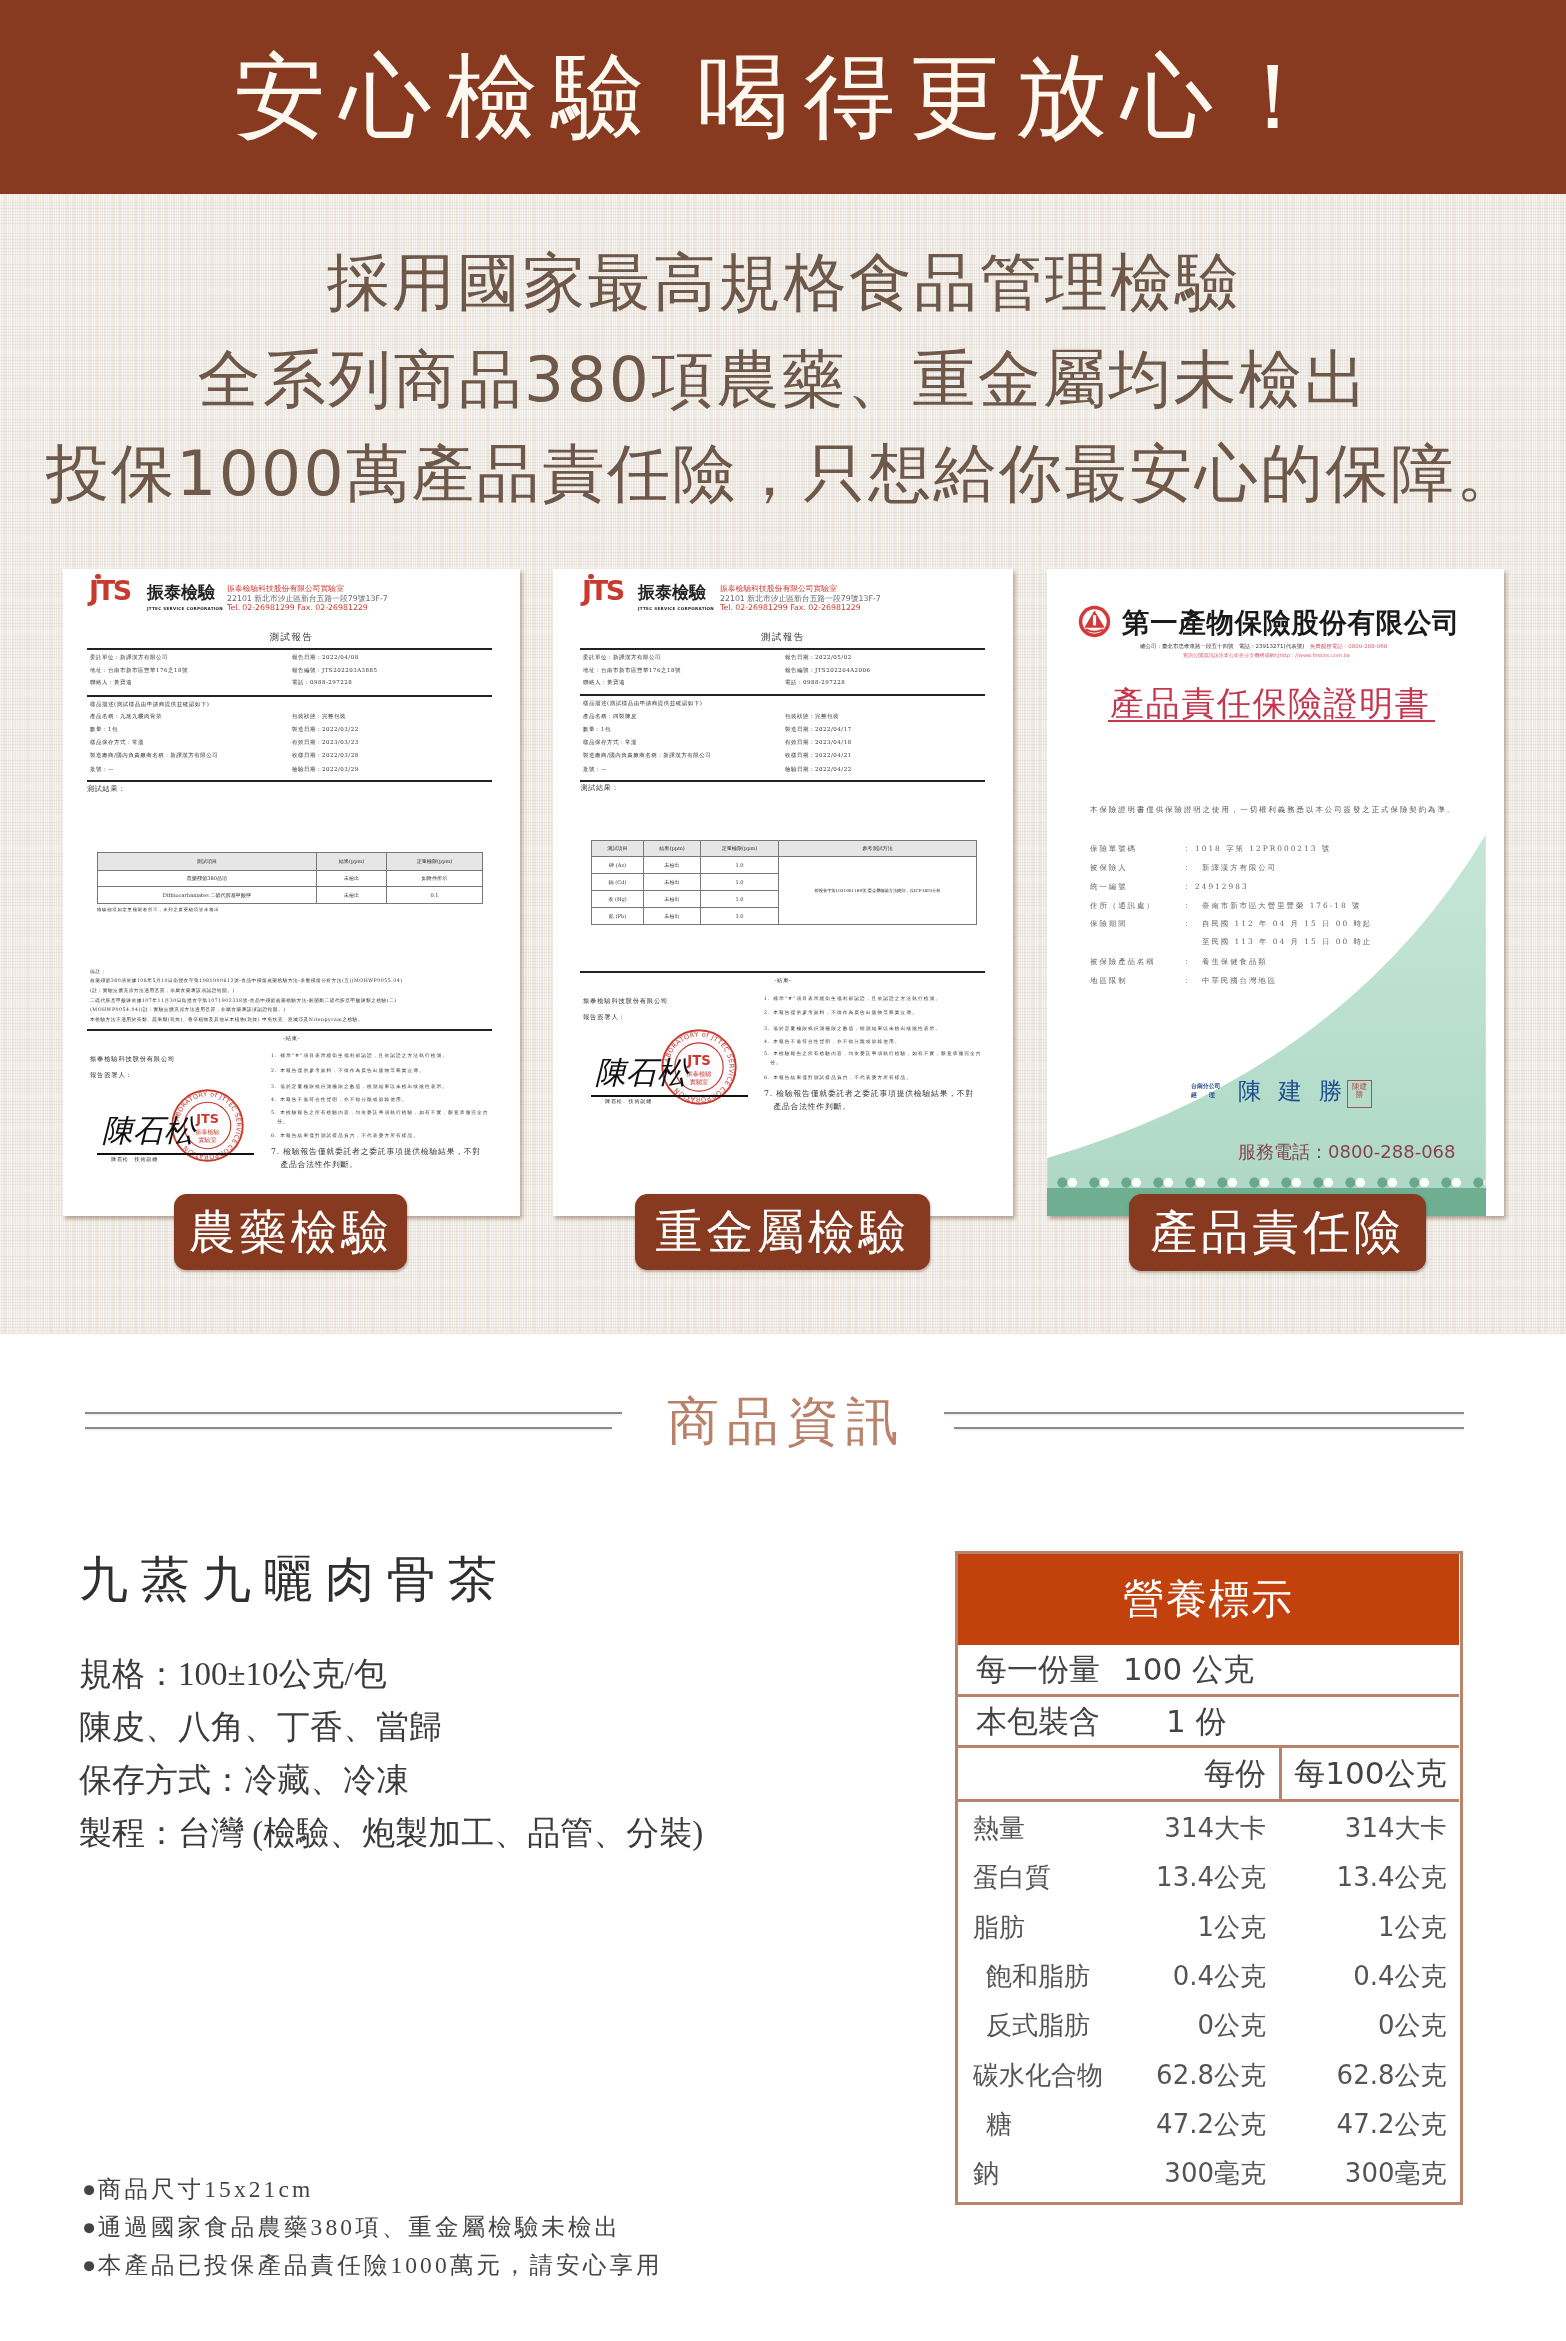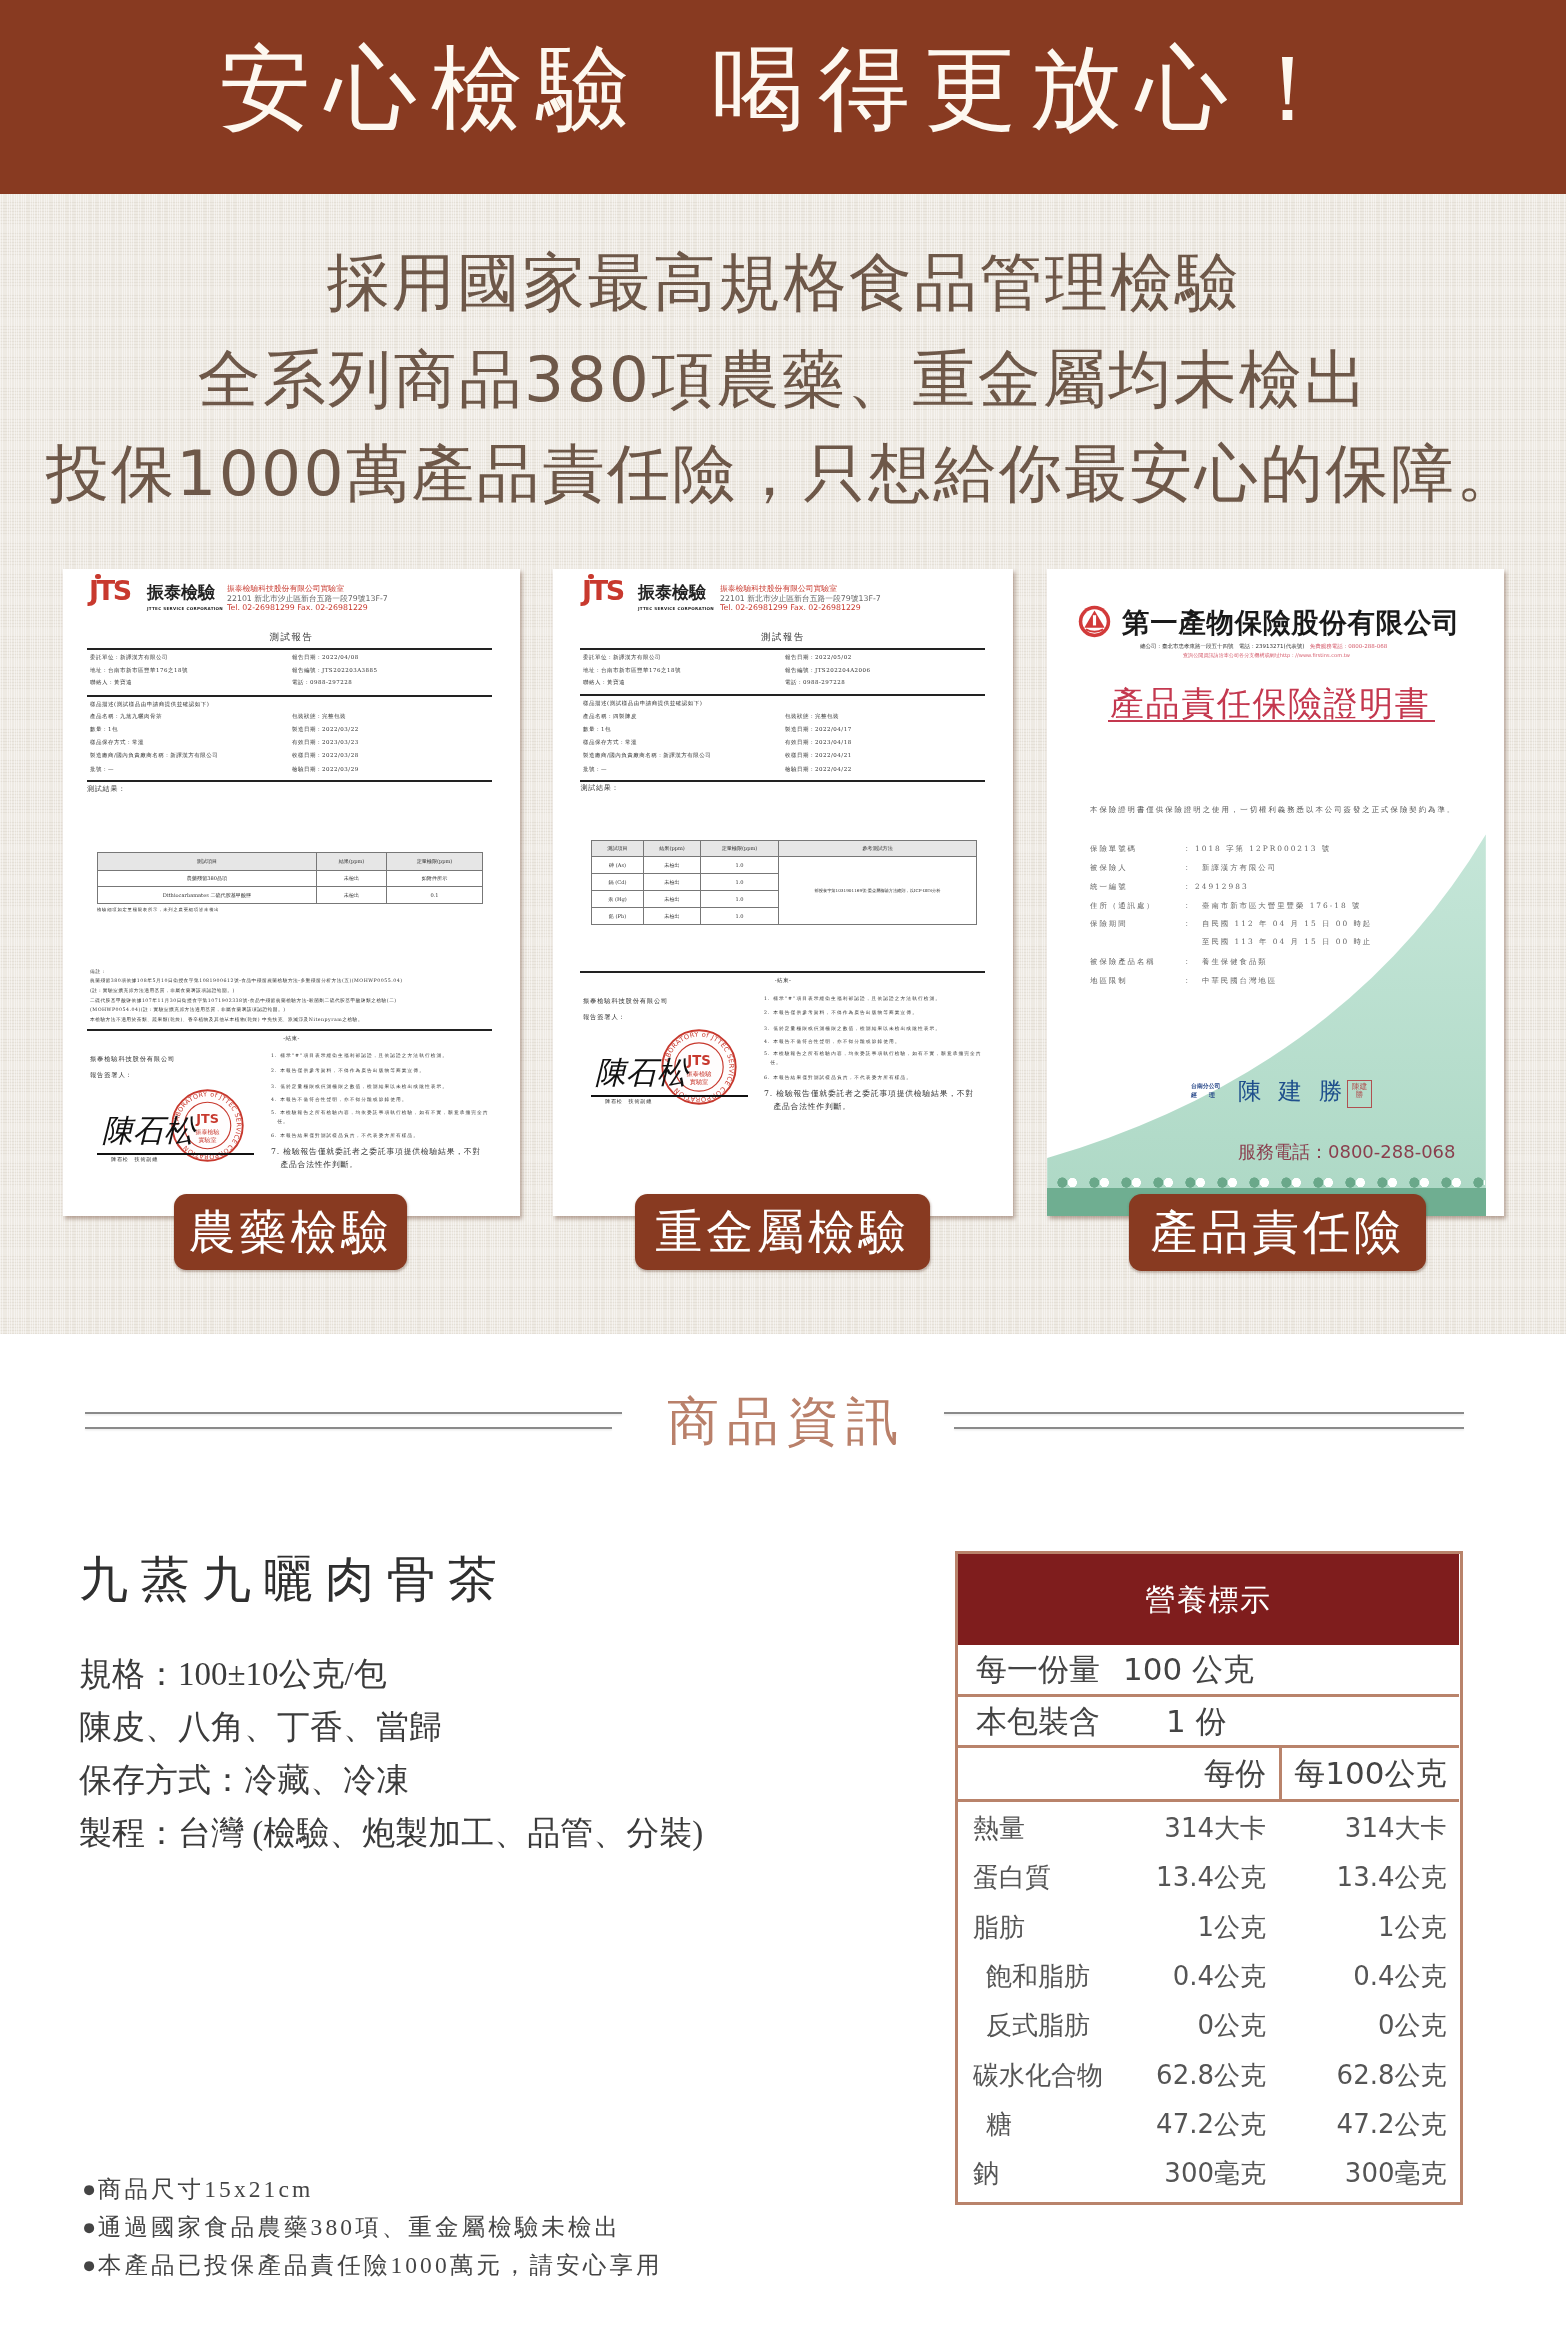--- a/index.html
+++ b/index.html
@@ -1,21 +1,21 @@
 <!DOCTYPE html>
 <html style="font-size:12.5px"><head>
 <meta charset="utf-8">
 <style>
 *{box-sizing:border-box;margin:0;padding:0}
 html,body{width:1567px;height:2342px}
 body{position:relative;overflow:hidden;background:#ffffff;font-family:"DejaVu Sans",sans-serif;}
 
 
 #hero{position:absolute;left:0;top:0;width:1567px;height:194px;background:#883a21;}
-#hero-title{position:absolute;left:0;top:41px;width:1567px;text-align:center;color:#fdf8f0;font-family:Liberation Mono, monospace;font-size:92px;line-height:110px;letter-spacing:14px;white-space:nowrap}
+#hero-title{position:absolute;left:0;top:41px;width:1567px;text-align:center;color:#fdf8f0;font-family:Liberation Sans, sans-serif;font-size:92px;line-height:110px;letter-spacing:14px;white-space:nowrap}
 
 
 #linen{position:absolute;left:0;top:194px;width:1567px;height:1140px;background-color:#eeeae3;
   background-image:repeating-linear-gradient(90deg,rgba(255,255,255,0.45) 0px,rgba(255,255,255,0.45) 0.8px,transparent 0.8px,transparent 2.3px),
   repeating-linear-gradient(0deg,rgba(185,175,160,0.18) 0px,rgba(185,175,160,0.18) 0.8px,transparent 0.8px,transparent 3.1px);}
 .intro-line{position:absolute;left:0;width:1567px;text-align:center;font-size:63px;line-height:78px;color:#6e5849;letter-spacing:2.3px;white-space:nowrap}
 
 
 .doc{position:absolute;background:#ffffff;box-shadow:2.3px 3.1px 3.9px rgba(110,70,50,0.45);overflow:hidden}
 .doc .t{position:absolute;white-space:nowrap;font-family:"DejaVu Serif",serif;color:#333}
@@ -48,21 +48,21 @@
 
 #product-title{position:absolute;left:79px;top:1548px;font-family:"DejaVu Serif",serif;font-size:49px;line-height:63px;letter-spacing:12.5px;color:#2f2f2f;white-space:nowrap}
 #spec{position:absolute;left:79px;top:1648px;font-family:"Liberation Serif",serif;font-size:33px;line-height:53px;color:#3b3b3b}
 #spec div{white-space:nowrap}
 #bullets{position:absolute;left:82px;top:2170px;font-family:"Liberation Serif",serif;font-size:23.5px;line-height:38px;letter-spacing:3.1px;color:#444}
 #bullets div{white-space:nowrap}
 .bullet-dot{color:#444;margin-right:1.6px;letter-spacing:0}
 
 
 #nutrition{position:absolute;left:955px;top:1551px;width:508px;height:654px;border:3.1px solid #b9836b;background:#fff;font-family:"DejaVu Sans",sans-serif}
-.nt-header{position:absolute;left:0;top:0;width:501px;height:91px;background:#7f1d1d;color:#fff;text-align:center;font-size:30px;line-height:91px;letter-spacing:1.6px}
+.nt-header{position:absolute;left:0;top:0;width:501px;height:91px;background:#c2410c;color:#fff;text-align:center;font-size:41px;line-height:91px;letter-spacing:1.6px}
 .nt-sep{position:absolute;left:0;width:501px;height:3.1px;background:#b9836b}
 .nt-row{position:absolute;left:0;width:501px}
 .nt-row span{position:absolute;white-space:nowrap}
 .nt-big{font-size:31px;color:#444}
 .nt-line{position:absolute;left:0;width:501px;height:49px;font-size:26px;line-height:49px;color:#555}
 .nt-line span{position:absolute;white-space:nowrap}
 .nt-name{left:15px}
 .nt-name.indent{left:28px}
 .nt-v1{right:193px}
 .nt-v2{right:12.5px}

